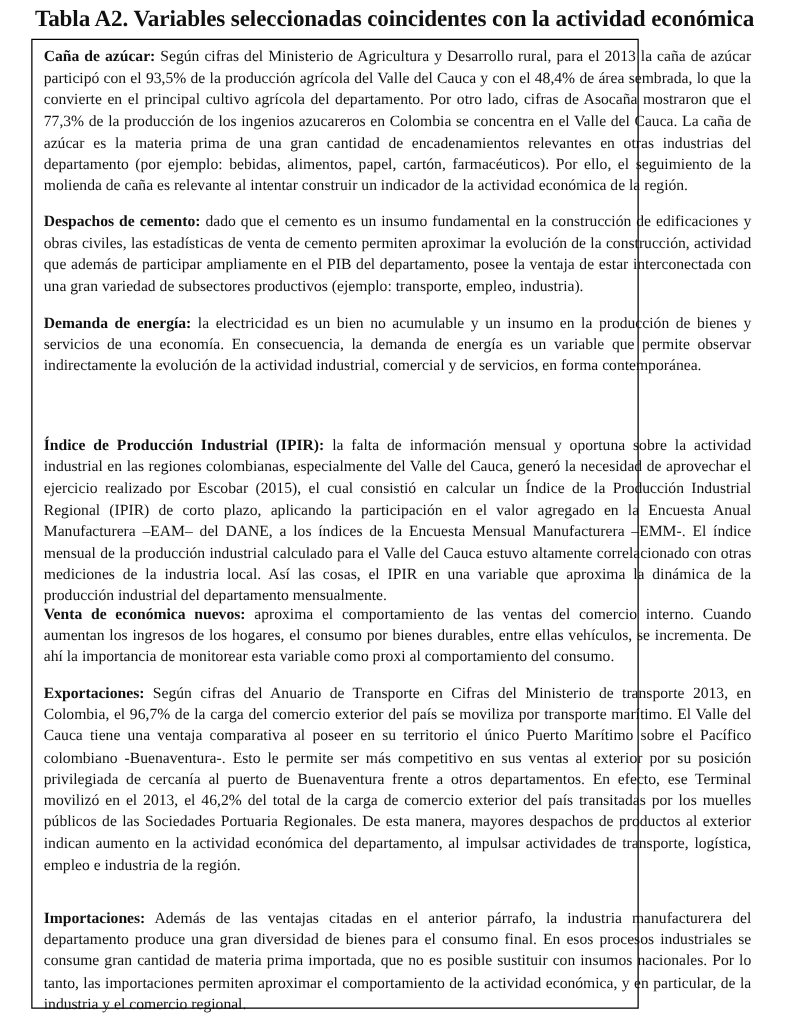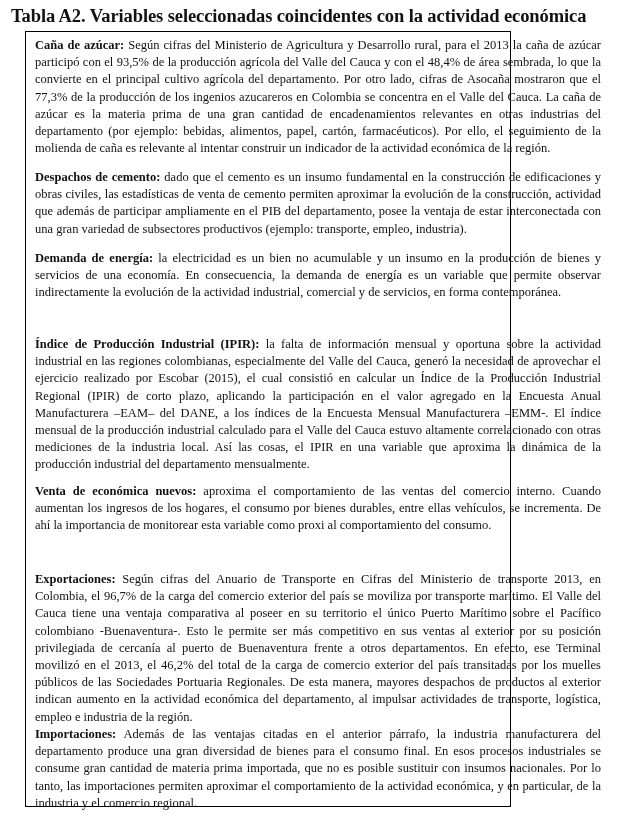--- a/index.html
+++ b/index.html
@@ -1,39 +1,39 @@
 <!DOCTYPE html>
 <html><head>
 <meta charset="utf-8">
 <style>
   html, body { margin: 0; padding: 0; background: #ffffff; }
   body {
     width: 640px; height: 818px; position: relative; overflow: hidden;
     font-family: "Liberation Serif", "DejaVu Serif", serif; color: #111;
   }
   .title {
-    position: absolute; left: 11px; top: 6px;
+    position: absolute; left: 28px; top: 6px;
     font-size: 18.5px; font-weight: bold; letter-spacing: -0.1px;
     white-space: nowrap;
   }
   .table-box {
     position: absolute; left: 25px; top: 31px; width: 486px; height: 776px;
     border: 1.3px solid #000; box-sizing: border-box;
   }
   .entry {
     position: absolute; left: 9px; width: 566px;
     font-size: 12.5px; line-height: 17.2px; text-align: justify;
   }
   .entry .label { font-weight: bold; }
   #e0 { top: 5px; }
   #e1 { top: 137px; }
   #e2 { top: 218px; }
-  #e3 { top: 304px; }
+  #e3 { top: 316px; }
   #e4 { top: 451px; }
-  #e5 { top: 539px; }
+  #e5 { top: 514px; }
   #e6 { top: 694px; }
 </style>
 </head>
 <body>
 
 <div class="title">Tabla A2.  Variables seleccionadas coincidentes con la actividad económica</div>
 
 <div class="table-box">
   <p class="entry" id="e0" style="margin:0"><span class="label">Caña de azúcar:</span><span> Según cifras del Ministerio de Agricultura y Desarrollo rural, para el 2013 la caña de azúcar participó con el 93,5% de la producción agrícola del Valle del Cauca y con el 48,4% de área sembrada, lo que la convierte en el principal cultivo agrícola del departamento. Por otro lado, cifras de Asocaña mostraron que el 77,3% de la producción de los ingenios azucareros en Colombia se concentra en el Valle del Cauca. La caña de azúcar es la materia prima de una gran cantidad de encadenamientos relevantes en otras industrias del departamento (por ejemplo: bebidas, alimentos, papel, cartón, farmacéuticos). Por ello, el seguimiento de la molienda de caña es relevante al intentar construir un indicador de la actividad económica de la región.</span></p>
   <p class="entry" id="e1" style="margin:0"><span class="label">Despachos de cemento:</span><span> dado que el cemento es un insumo fundamental en la construcción de edificaciones y obras civiles, las estadísticas de venta de cemento permiten aproximar la evolución de la construcción, actividad que además de participar ampliamente en el PIB del departamento, posee la ventaja de estar interconectada con una gran variedad de subsectores productivos (ejemplo: transporte, empleo, industria).</span></p>

